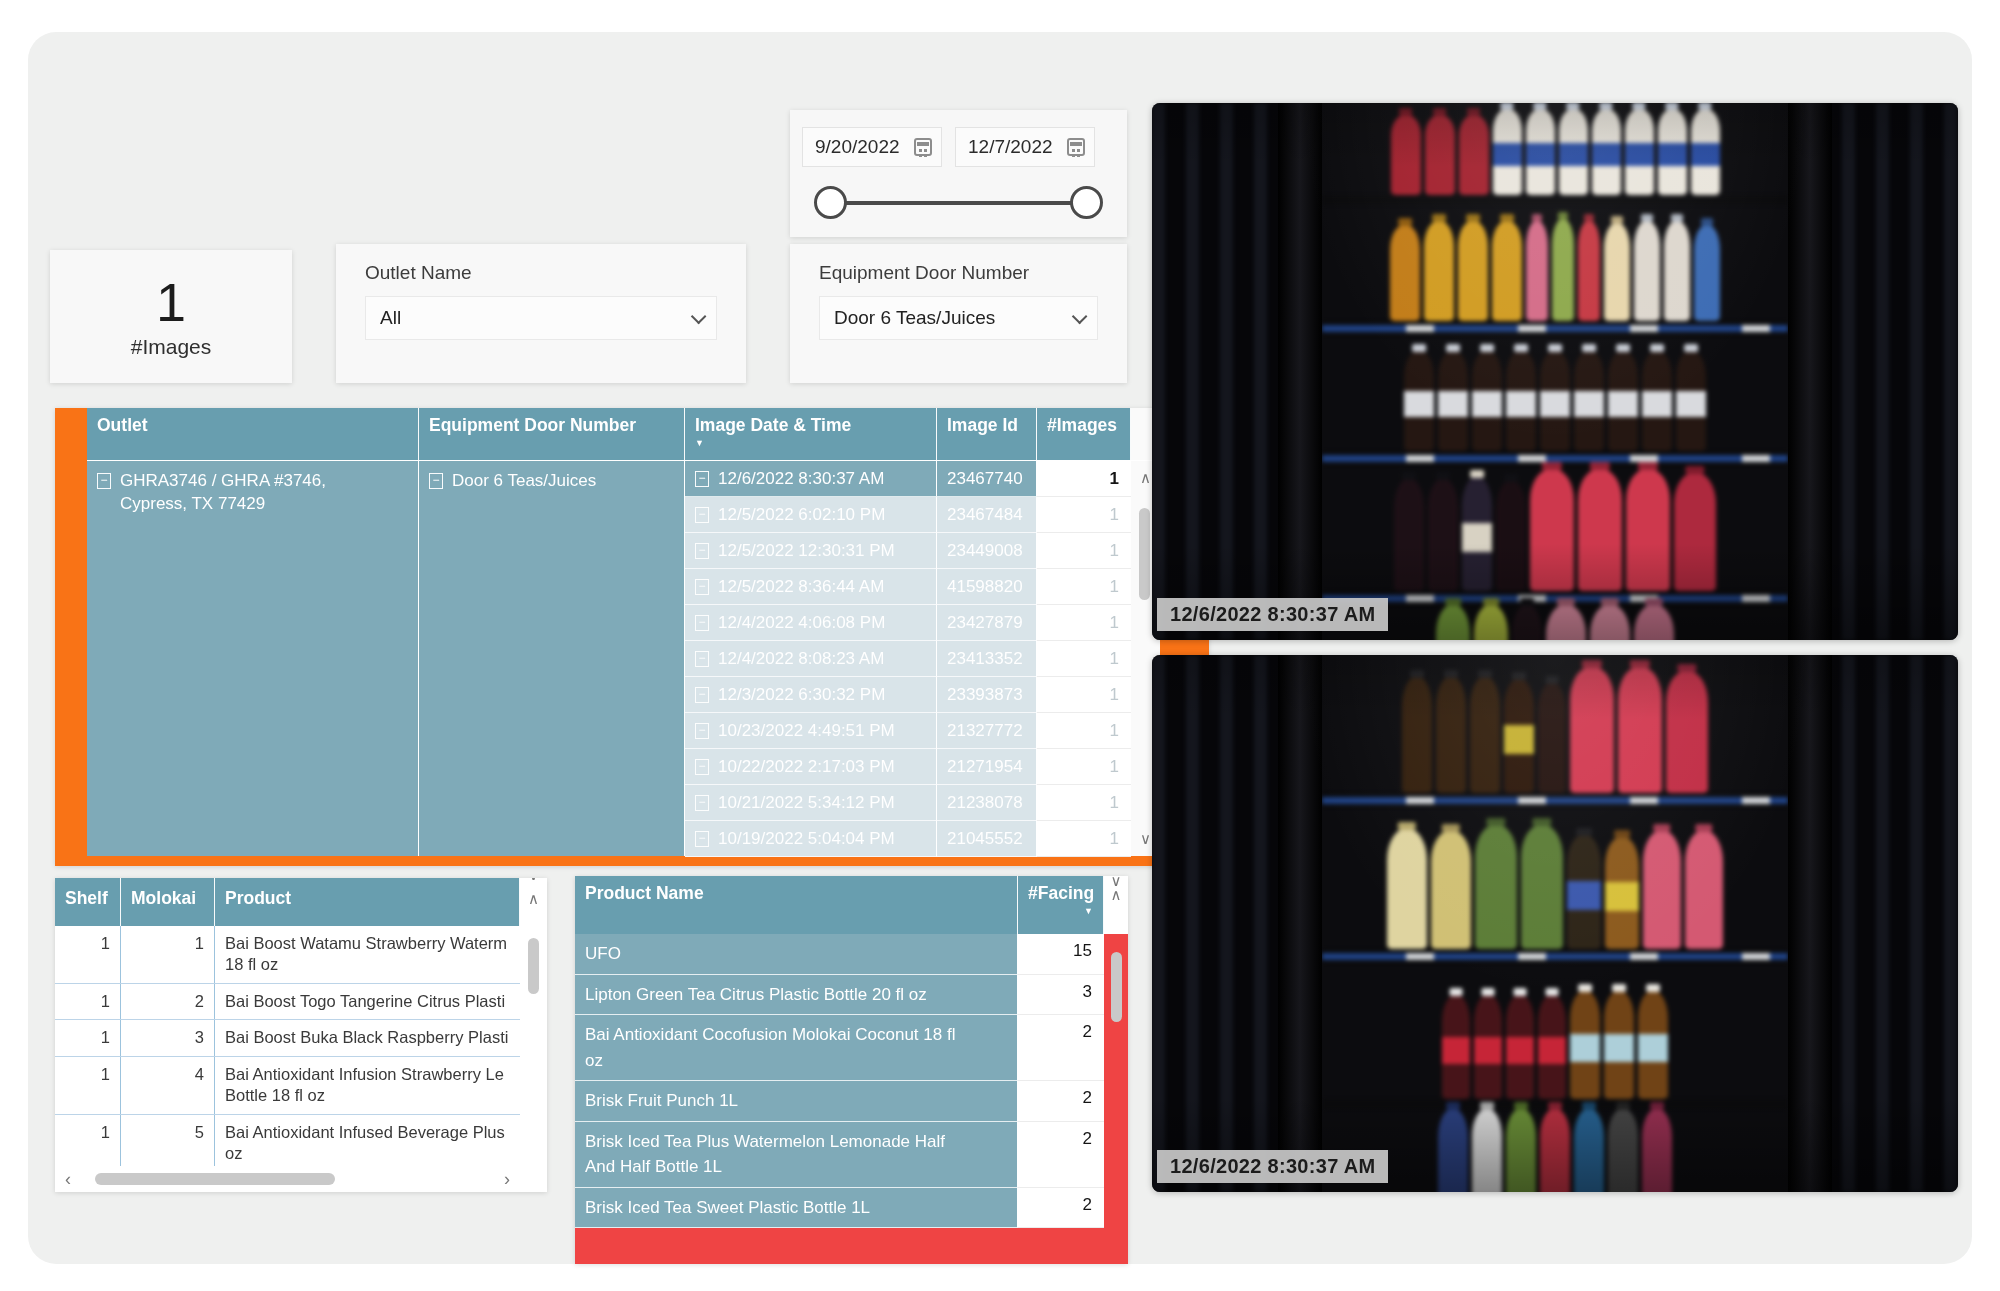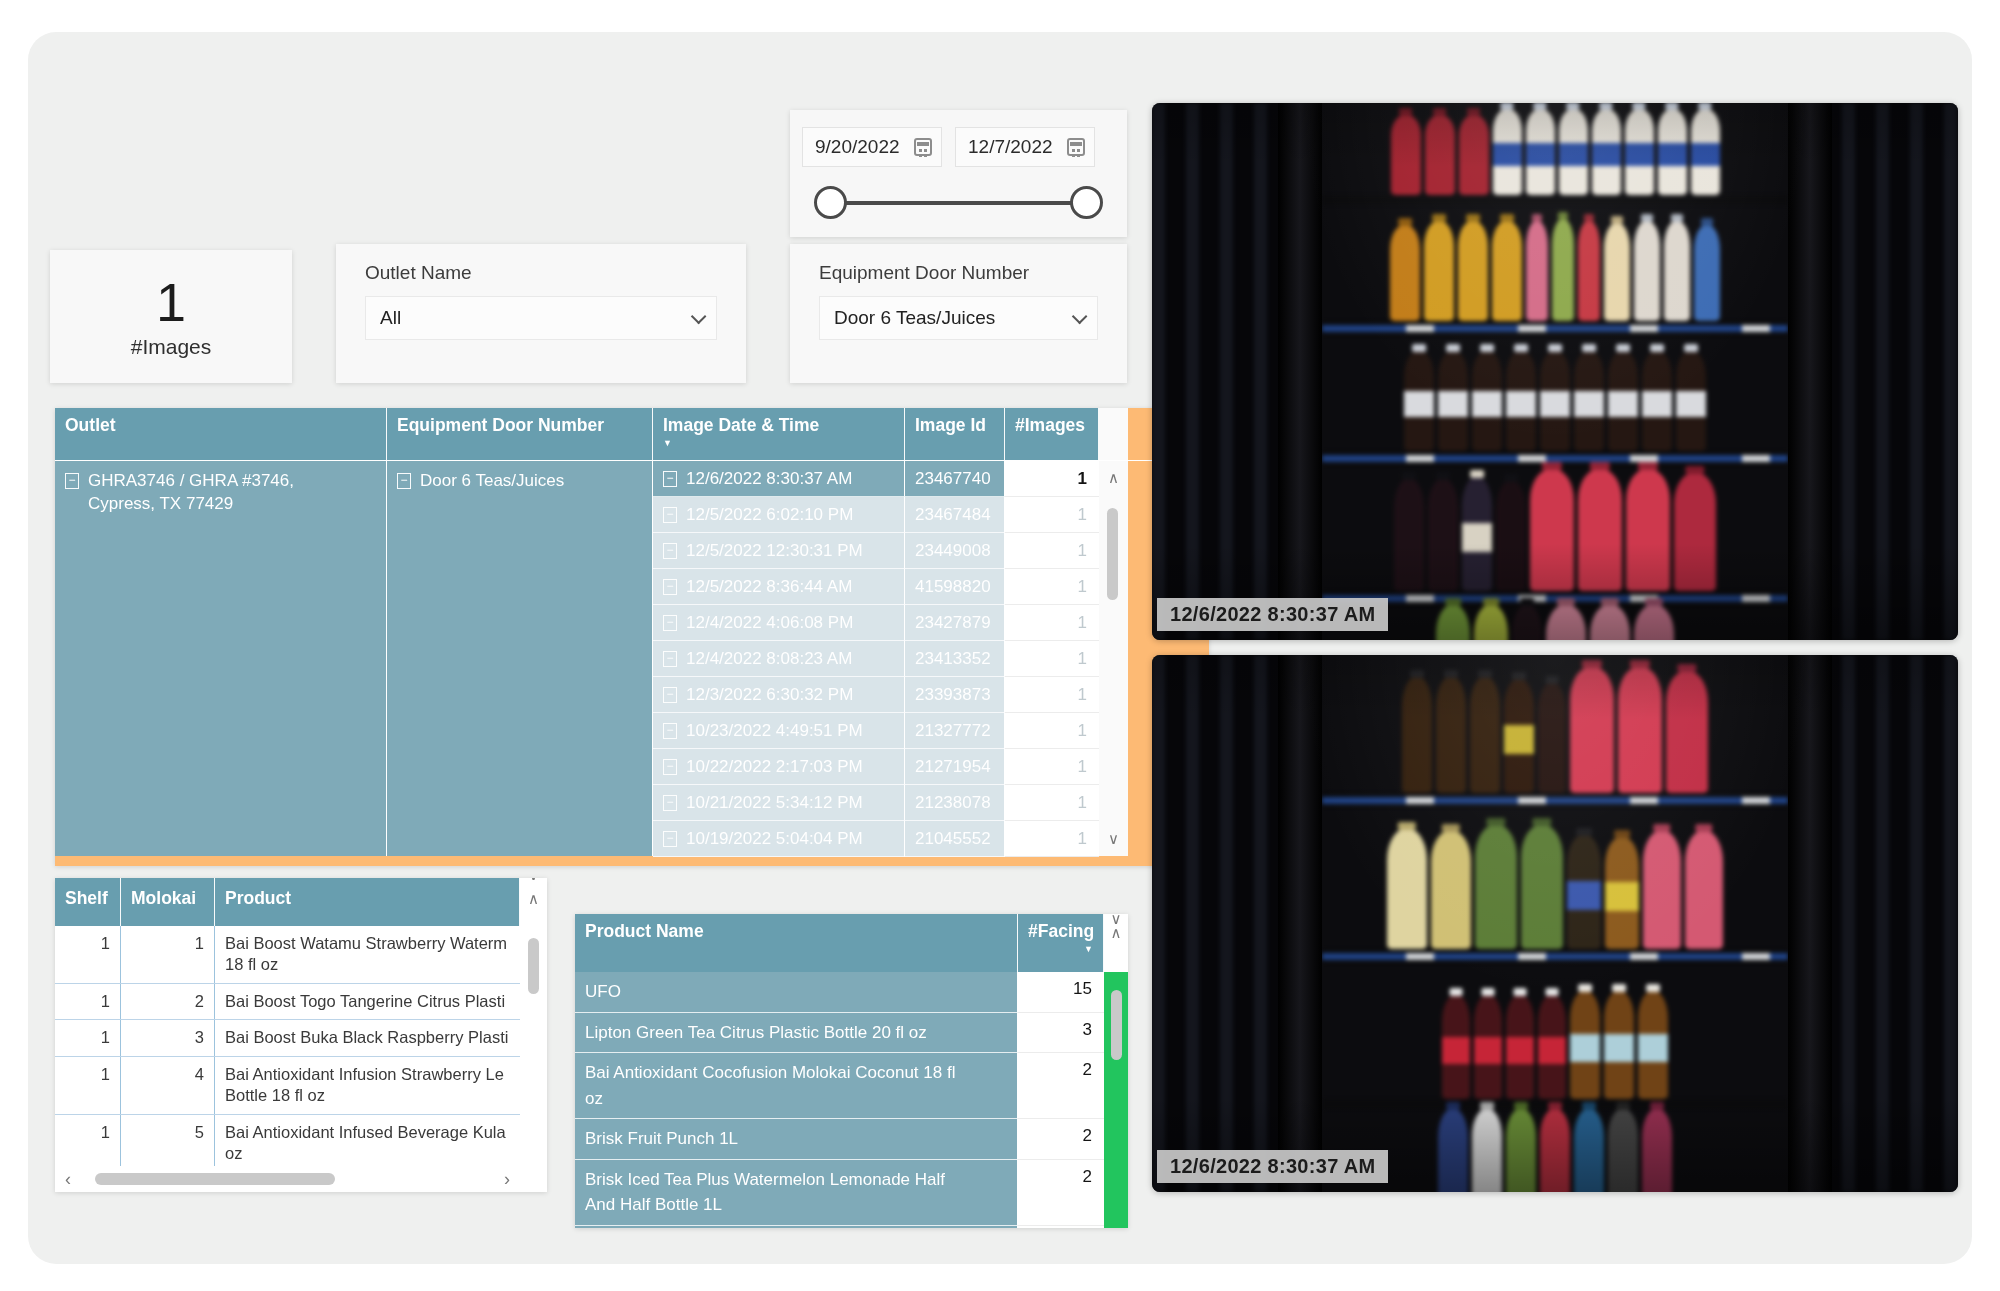--- a/index.html
+++ b/index.html
@@ -38,21 +38,21 @@
   
   .dd-card{padding:18px 29px;}
   .dd-outlet{left:308px;top:212px;width:410px;height:139px;}
   .dd-equip{left:762px;top:212px;width:337px;height:139px;}
   .dd-label{font-size:19px;color:#3c3c3c;margin-bottom:12px;}
   .dd-select{height:44px;background:#FCFCFC;border:1px solid #E9E9E9;display:flex;align-items:center;justify-content:space-between;padding:0 14px;cursor:pointer;}
   .dd-value{font-size:19px;color:#222;}
   .chev{width:11px;height:11px;border-right:2px solid #555;border-bottom:2px solid #555;transform:rotate(45deg) translateY(-3px);flex:none;}
 
   
-  .main-table{left:27px;top:376px;width:1154px;height:458px;background:#fdba74;}
+  .main-table{left:27px;top:376px;width:1154px;height:458px;background:#f97316;padding-left:32px;}
   .mt-header{display:flex;height:52px;}
   .hc{background:var(--teal-h);color:#fff;font-weight:bold;font-size:17.5px;padding:7px 8px 0 10px;border-right:1px solid rgba(255,255,255,.95);cursor:pointer;}
   .w-outlet{width:332px;} .w-door{width:266px;} .w-dt{width:252px;} .w-id{width:100px;} .w-cnt{width:94px;flex:none;}
   .mt-scrollcol{width:29px;background:#FAFAFA;position:relative;}
   .sort-ind{display:block;font-size:9px;line-height:9px;margin-top:3px;color:#fff;}
   .mt-body{display:flex;height:396px;border-top:1px solid #fff;}
   .matrix-cell{color:#fff;font-size:17px;padding:9px 10px;border-right:1px solid #fff;background:var(--teal-r);display:flex;align-items:flex-start;gap:9px;}
   .pre{white-space:pre-line;line-height:1.35;}
   .collapse{width:14px;height:16px;border:1px solid rgba(255,255,255,.95);font-size:12px;line-height:13px;text-align:center;color:#fff;flex:none;margin-top:3px;cursor:pointer;}
   .col-rows{width:446px;display:flex;flex-direction:column;}
@@ -80,21 +80,21 @@
   .shelf-row .cell{font-size:16.5px;color:#3a3a3a;padding:7px 10px;line-height:1.3;}
   .shelf-row .r-shelf{width:66px;text-align:right;border-right:1px solid var(--blue-sep);}
   .shelf-row .r-pos{width:94px;text-align:right;border-right:1px solid var(--blue-sep);}
   .shelf-row .r-prod{flex:1;overflow:hidden;}
   .hscroll{position:absolute;left:0;right:27px;bottom:0;height:26px;display:flex;align-items:center;background:#fff;}
   .hscroll .harrow{width:26px;text-align:center;color:#777;font-size:18px;cursor:pointer;}
   .hscroll .htrack{flex:1;height:12px;position:relative;}
   .hscroll .hthumb{position:absolute;left:14px;top:0;width:58%;height:12px;background:#C9C9C9;border-radius:6px;cursor:grab;}
 
   
-  .facing-table{left:547px;top:882px;width:553px;height:314px;background:#22c55e;overflow:hidden;}
+  .facing-table{left:547px;top:844px;width:553px;height:388px;background:#ef4444;overflow:hidden;}
   .ft-header{display:flex;height:58px;}
   .fc-name{flex:1;} .fc-face{width:86px;text-align:right;padding-right:10px;}
   .ft-scrollcol{width:24px;background:#fff;position:relative;}
   .ft-body{position:absolute;left:0;top:58px;right:24px;bottom:0;overflow:hidden;}
   .facing-row{display:flex;cursor:pointer;}
   .facing-row .f-name{flex:1;background:var(--teal-r);color:#fff;font-size:17px;padding:7px 10px;line-height:1.5;border-bottom:1px solid rgba(255,255,255,.8);border-right:1px solid #fff;}
   .facing-row .f-cnt{width:86px;background:#fff;color:#141414;font-size:17px;display:flex;align-items:flex-start;justify-content:flex-end;padding:7px 12px 0 0;border-bottom:1px solid #ECECEC;}
 
   
   .photo{position:absolute;width:806px;height:537px;background:#0C0C0F;border-radius:8px;overflow:hidden;box-shadow:0 1px 6px rgba(0,0,0,.25);}
@@ -310,21 +310,21 @@
   </div>
         <div class="shelf-row">
     <div class="cell r-shelf">1</div>
     <div class="cell r-pos">4</div>
     <div class="cell r-prod pre">Bai Antioxidant Infusion Strawberry Le
 Bottle 18 fl oz</div>
   </div>
         <div class="shelf-row">
     <div class="cell r-shelf">1</div>
     <div class="cell r-pos">5</div>
-    <div class="cell r-prod pre">Bai Antioxidant Infused Beverage Kula
+    <div class="cell r-prod pre">Bai Antioxidant Infused Beverage Plus
 oz</div>
   </div>
       </div>
     <div class="hscroll">
       <span class="harrow">‹</span>
       <div class="htrack">
         <div class="hthumb"></div>
       </div>
       <span class="harrow">›</span>
     </div>

